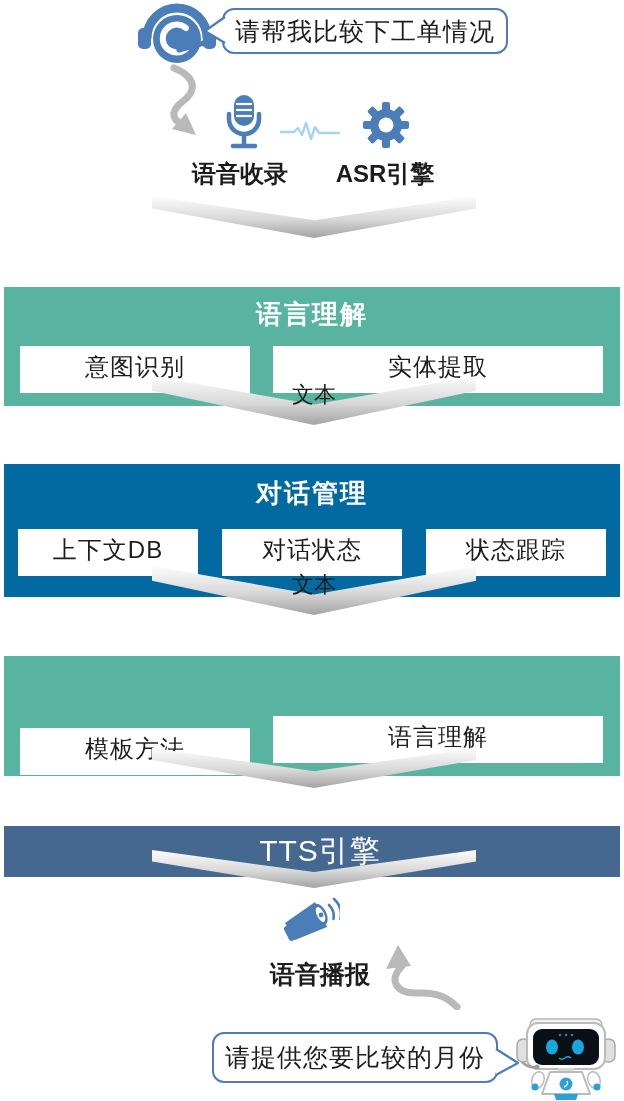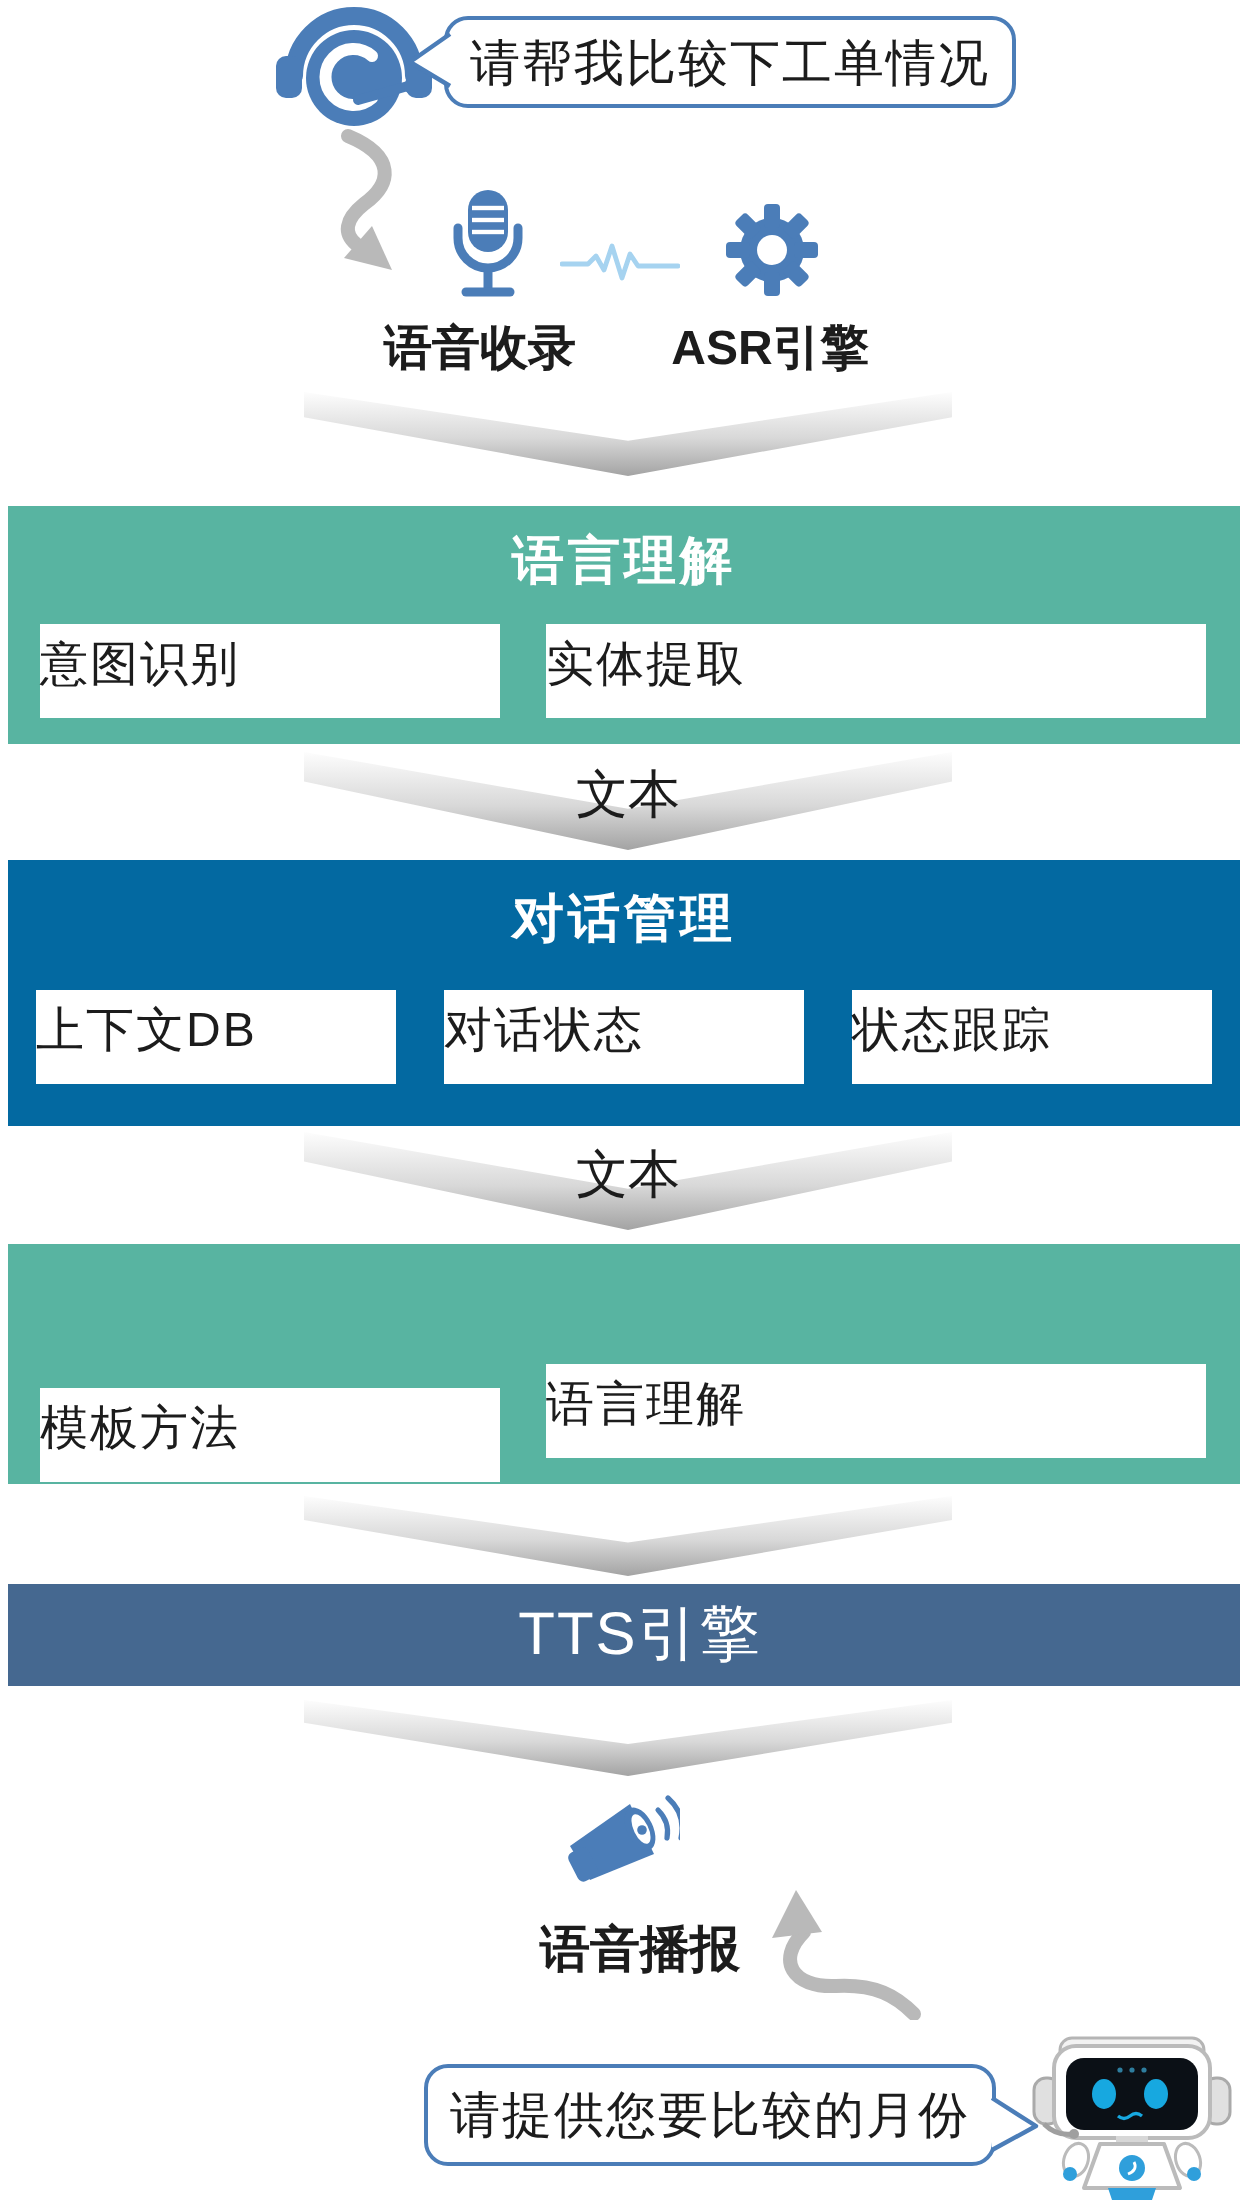--- a/index.html
+++ b/index.html
@@ -11,30 +11,30 @@
           display:flex;align-items:center;justify-content:center;
           font-size:25px;letter-spacing:1px;box-sizing:border-box;}
   .tail{position:absolute;}
   
   .icon-label{position:absolute;font-size:24px;text-align:center;font-weight:bold;}
   
   .chevron{position:absolute;left:152px;width:324px;
            background:linear-gradient(to bottom,#fdfdfd 0%,#d8d8d8 55%,#a3a3a3 100%);
            clip-path:polygon(0 0,50% 58%,100% 0,100% 30%,50% 100%,0 30%);}
   .flow-text{position:absolute;left:152px;width:324px;text-align:center;
-             font-size:26px;color:#1c1c1c;z-index:3;}
+             font-size:22px;color:#1c1c1c;z-index:3;}
   
-  .stage{position:absolute;left:4px;width:616px;box-sizing:border-box;}
+  .stage{position:absolute;left:4px;width:616px;box-sizing:border-box;margin-top:34px;}
   .stage-title{width:100%;text-align:center;color:#fff;font-size:26px;font-weight:bold;
                letter-spacing:2px;}
   .stage.teal{background:#58b4a1;}
   .stage.blue{background:#0369a1;}
   .stage.dark{background:#456890;padding-left:16px;}
   .item{position:absolute;background:#fff;height:47px;line-height:41px;
-        font-size:24px;letter-spacing:1px;}
+        text-align:center;font-size:24px;letter-spacing:1px;}
   #stage-tts{display:flex;align-items:center;justify-content:center;}
   #stage-tts .stage-title{font-weight:normal;font-size:30px;letter-spacing:1px;}
   svg{display:block;}
 </style>
 </head>
 <body>
 
 <div class="abs" style="left:136px;top:2px;width:82px;height:64px">
   <svg viewBox="0 0 82 64" width="82" height="64">
     <path d="M11 36 A30 30 0 0 1 71 36" fill="none" stroke="#4b7db8" stroke-width="9" stroke-linecap="round"></path>

